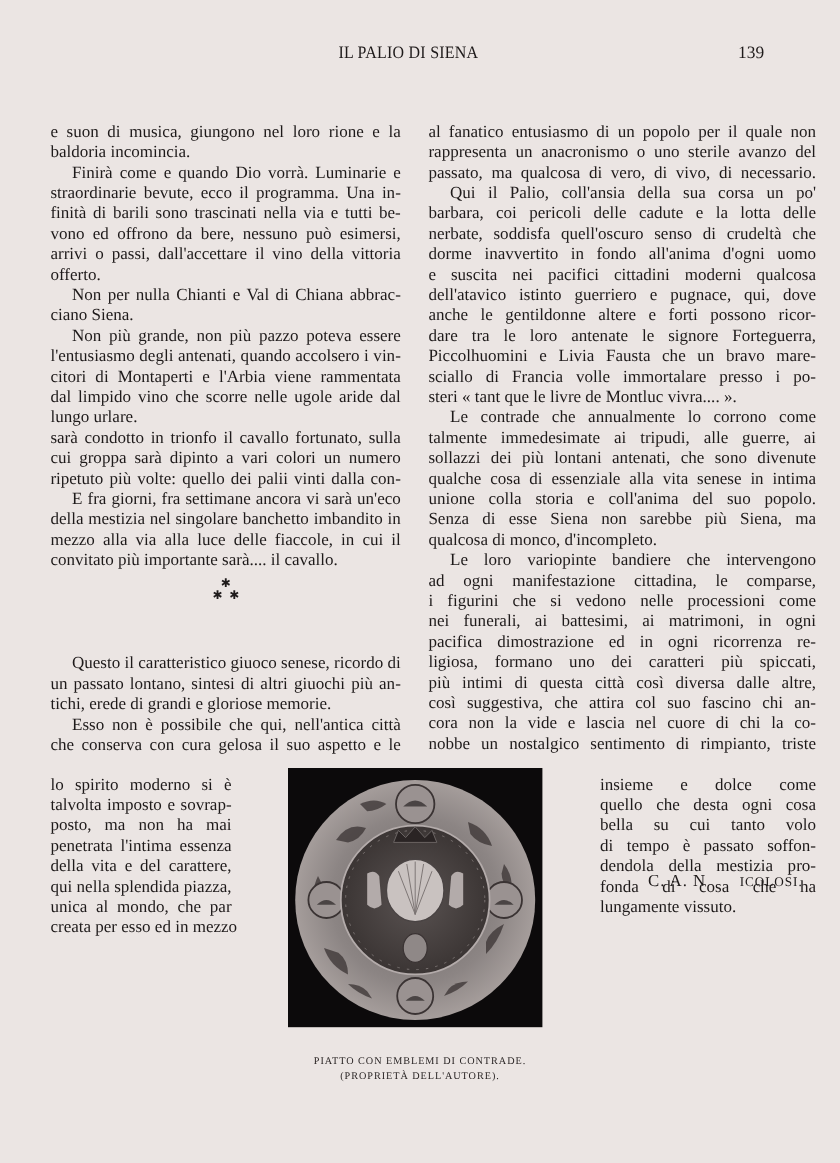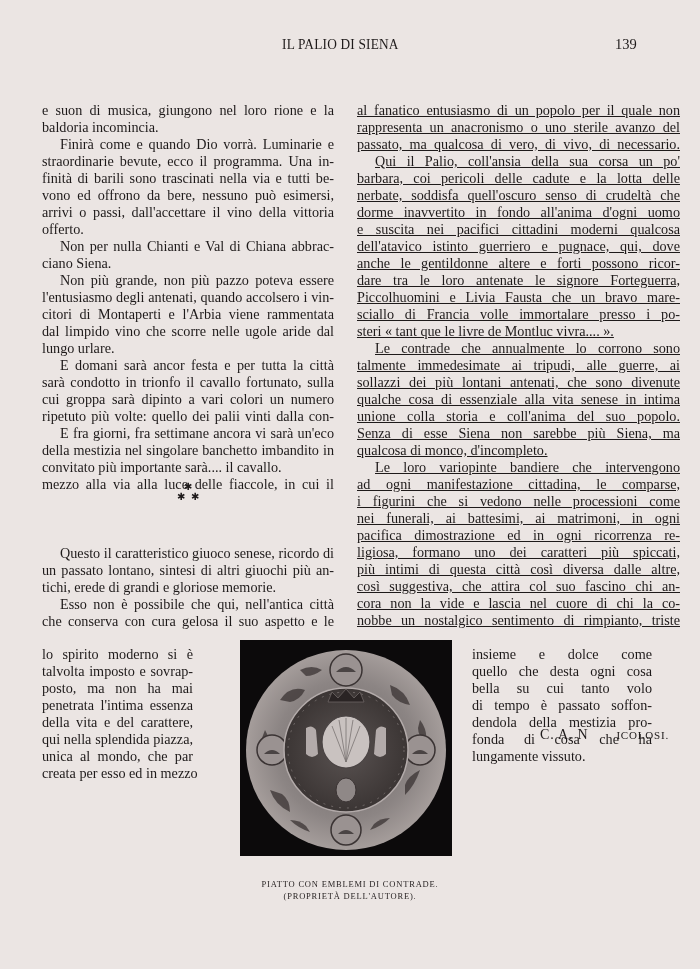--- a/index.html
+++ b/index.html
@@ -21,23 +21,23 @@
   }
   .col {
     position: absolute; font-size: 14.2px; line-height: 17px;
     text-align: justify;
     margin-top: 38px;
   }
   .line { display: block; white-space: nowrap; text-align: justify; text-align-last: justify; height: 17px; }
   .line.last { text-align-last: left; }
   .line.indent { padding-left: 18px; }
   .left-col { left: 42px; top: 64px; width: 292px; }
-  .right-col { left: 357px; top: 64px; width: 323px; text-decoration: underline; }
+  .right-col { left: 357px; top: 64px; width: 323px; }
   .left-narrow { left: 42px; top: 608px; width: 151px; }
-  .right-narrow { left: 472px; top: 608px; width: 180px; }
+  .right-narrow { left: 500px; top: 608px; width: 180px; }
   .asterism {
     position: absolute; left: 158px; top: 482px; width: 60px; height: 24px;
   }
   .asterism span {
     position: absolute; font-size: 10px; line-height: 10px;
   }
   .figure {
     position: absolute; left: 240px; top: 640px; width: 212px; height: 216px;
     background: #0c0a0b;
   }
@@ -68,28 +68,27 @@
     <span class="line">vono ed offrono  da  bere,  nessuno può esimersi,</span>
     <span class="line">arrivi o passi, dall'accettare  il  vino della vittoria</span>
     <span class="line last">offerto.</span>
     <span class="line indent">Non per nulla Chianti e Val di Chiana  abbrac-</span>
     <span class="line last">ciano Siena.</span>
     <span class="line indent">Non più grande,  non  più  pazzo poteva essere</span>
     <span class="line">l'entusiasmo degli antenati, quando accolsero i vin-</span>
     <span class="line">citori di Montaperti  e  l'Arbia  viene rammentata</span>
     <span class="line">dal limpido vino che scorre  nelle ugole aride dal</span>
     <span class="line last">lungo urlare.</span>
-    <span class="line indent">E domani sarà ancor festa  e  per tutta la città</span>
     <span class="line">sarà condotto in trionfo il cavallo fortunato, sulla</span>
     <span class="line">cui groppa sarà dipinto  a  vari colori un numero</span>
     <span class="line">ripetuto più volte: quello dei palii vinti dalla con-</span>
     <span class="line indent">E fra giorni, fra settimane ancora vi sarà  un'eco</span>
     <span class="line">della mestizia nel singolare banchetto imbandito in</span>
+    <span class="line">mezzo alla  via  alla  luce  delle fiaccole, in cui il</span>
     <span class="line last">convitato più importante sarà.... il cavallo.</span>
-    <span class="line">mezzo alla  via  alla  luce  delle fiaccole, in cui il</span>
   </div>
 
 <div class="asterism">
   <span style="left:26px;top:0px;">✱</span>
   <span style="left:19px;top:10px;">✱</span>
   <span style="left:33px;top:10px;">✱</span>
 </div>
 
 <div class="col left-col" id="left-col-2" style="top:507px;">
     <span class="line indent">Questo il caratteristico giuoco senese,  ricordo di</span>
@@ -118,21 +117,21 @@
     <span class="line">barbara, coi pericoli delle cadute  e  la lotta delle</span>
     <span class="line">nerbate, soddisfa quell'oscuro  senso  di  crudeltà che</span>
     <span class="line">dorme inavvertito  in  fondo all'anima d'ogni uomo</span>
     <span class="line">e suscita  nei  pacifici  cittadini  moderni  qualcosa</span>
     <span class="line">dell'atavico istinto guerriero e pugnace, qui, dove</span>
     <span class="line">anche le gentildonne altere e forti possono ricor-</span>
     <span class="line">dare tra le loro antenate  le  signore Forteguerra,</span>
     <span class="line">Piccolhuomini e Livia Fausta che  un bravo mare-</span>
     <span class="line">sciallo di Francia  volle  immortalare presso i po-</span>
     <span class="line last">steri  «  tant que le livre de Montluc vivra.... ».</span>
-    <span class="line indent">Le contrade che annualmente  lo  corrono sono</span>
+    <span class="line indent">Le contrade che annualmente  lo  corrono come</span>
     <span class="line">talmente immedesimate  ai  tripudi,  alle guerre,  ai</span>
     <span class="line">sollazzi dei più lontani antenati, che sono divenute</span>
     <span class="line">qualche cosa di essenziale alla vita senese in intima</span>
     <span class="line">unione colla storia  e  coll'anima del suo  popolo.</span>
     <span class="line">Senza di esse Siena  non  sarebbe  più  Siena,  ma</span>
     <span class="line last">qualcosa di monco,  d'incompleto.</span>
     <span class="line indent">Le loro  variopinte  bandiere  che  intervengono</span>
     <span class="line">ad  ogni  manifestazione  cittadina,  le  comparse,</span>
     <span class="line">i figurini  che  si  vedono  nelle  processioni come</span>
     <span class="line">nei funerali,  ai  battesimi, ai matrimoni,  in  ogni</span>

